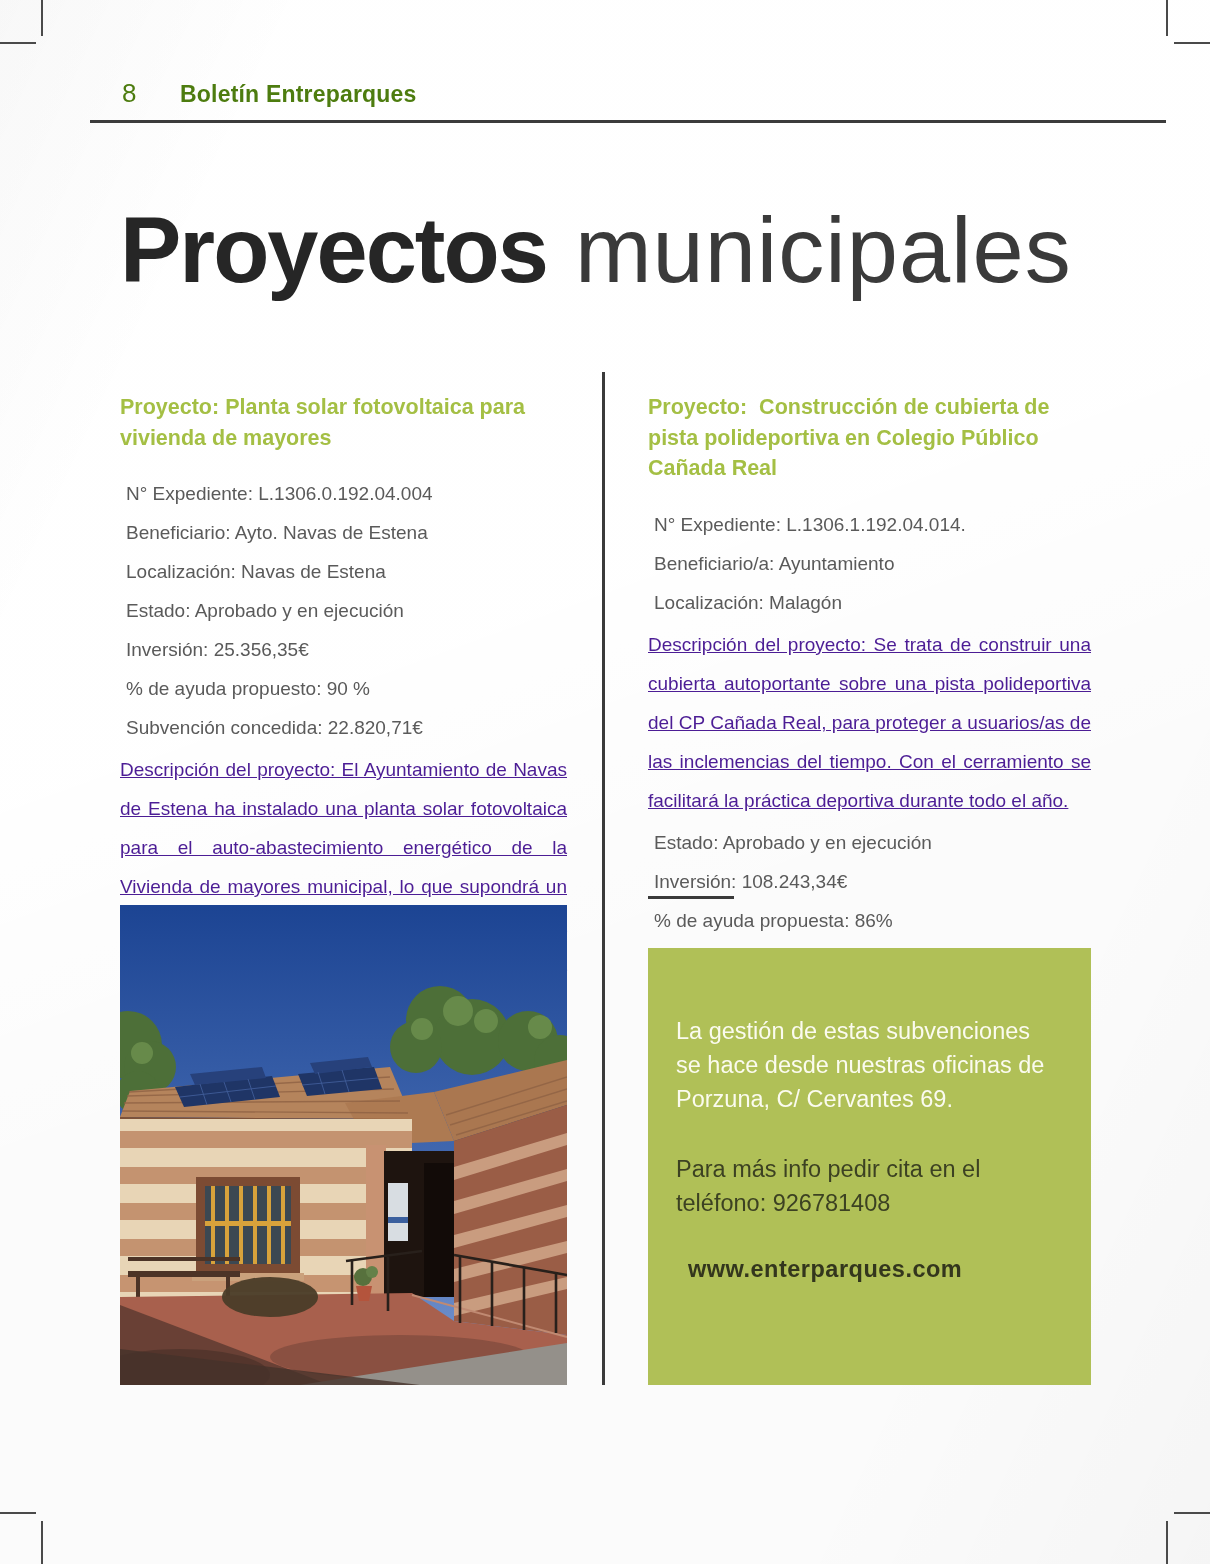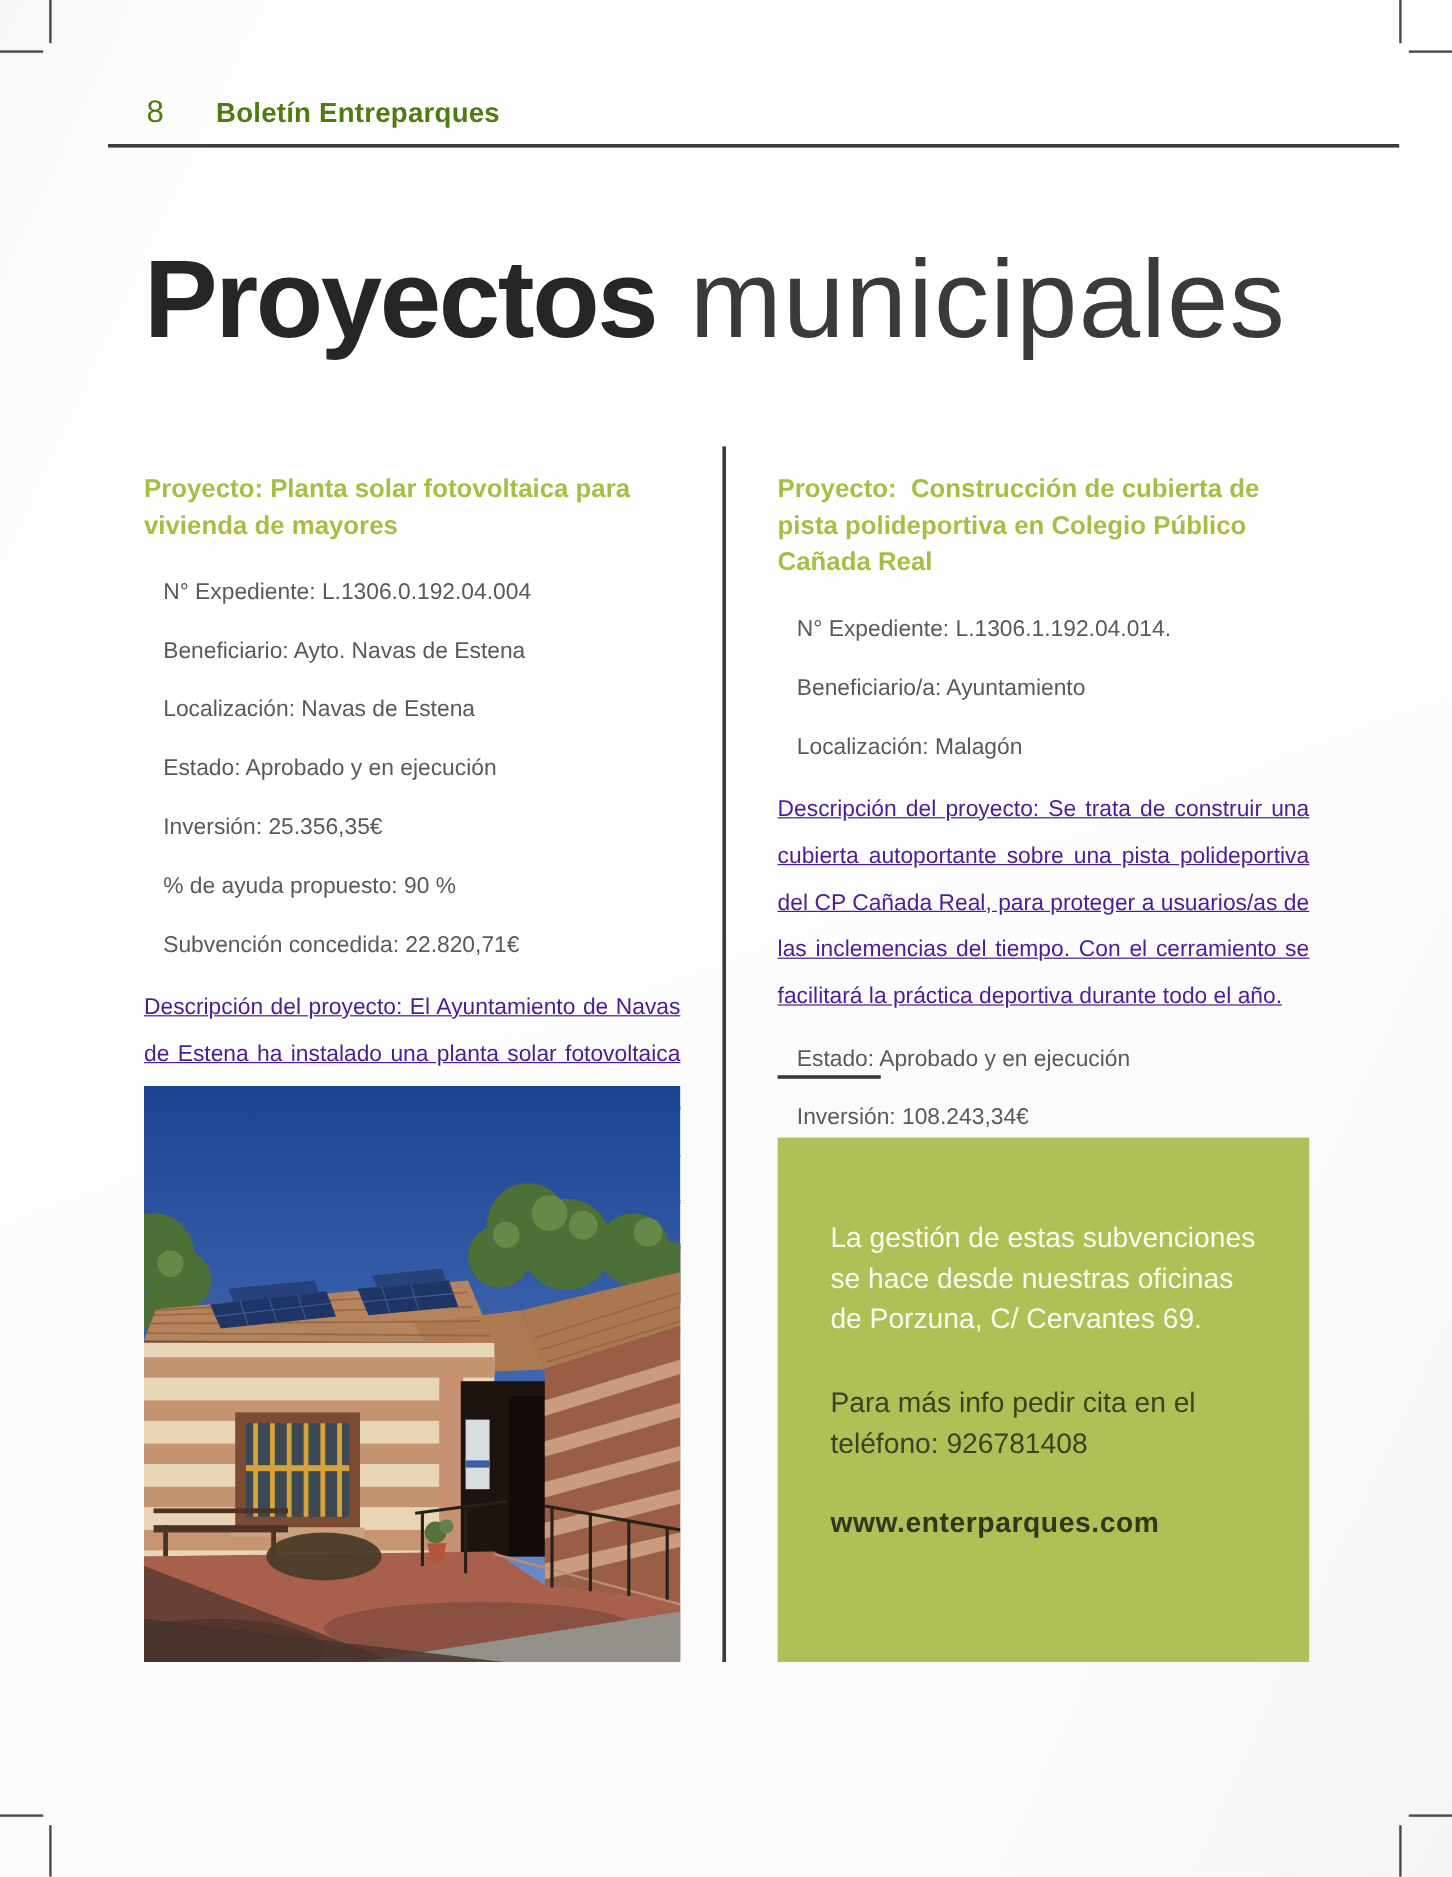--- a/index.html
+++ b/index.html
@@ -31,40 +31,40 @@
   
   .col-left{position:absolute;left:120px;top:392px;width:447px;}
   .col-right{position:absolute;left:648px;top:392px;width:443px;}
   .divider{position:absolute;left:602px;top:372px;width:3px;height:1013px;background:#3a3a3a;}
 
   .proj-heading{
     color:#a4bf44;font-size:21.5px;font-weight:700;line-height:1.42;
     margin:0 0 24px 0;white-space:pre-wrap;
   }
   .detail-line{
-    color:#5a5a5a;font-size:19px;font-weight:300;line-height:33px;margin:16px;
+    color:#5a5a5a;font-size:19px;font-weight:300;line-height:33px;margin:6px;
   }
   .description{
     color:#4c1d95;font-size:19px;font-weight:300;line-height:39px;
     text-align:justify;margin:0;text-decoration:underline;
   }
 
   
   .photo{position:absolute;left:120px;top:905px;width:447px;height:480px;}
   .photo svg{display:block;width:100%;height:100%;}
 
   
   .short-rule{position:absolute;left:648px;top:896px;width:86px;height:3px;background:#3a3a3a;}
   .info-box{
     position:absolute;left:648px;top:948px;width:443px;height:437px;
-    box-sizing:border-box;padding:66px 38px 0 44px;
+    box-sizing:border-box;padding:66px 38px 0 28px;
   }
   .info-white{color:#fbfbef;font-size:23.5px;font-weight:300;line-height:34px;margin:0 0 36px 0;}
   .info-dark{color:#3c4122;font-size:23.5px;font-weight:300;line-height:34px;margin:0 0 36px 0;}
-  .info-web{color:#33361d;font-size:23.5px;font-weight:700;letter-spacing:.5px;margin:0;}
+  .info-web{color:#33361d;font-size:23.5px;font-weight:700;letter-spacing:.5px;margin:12px;}
 </style>
 </head>
 <body>
 
 <div class="crop" style="left:41px;top:0;width:2px;height:36px;"></div>
 <div class="crop" style="left:0;top:42px;width:36px;height:2px;"></div>
 <div class="crop" style="left:1166px;top:0;width:2px;height:36px;"></div>
 <div class="crop" style="left:1174px;top:42px;width:36px;height:2px;"></div>
 <div class="crop" style="left:0;top:1512px;width:36px;height:2px;"></div>
 <div class="crop" style="left:41px;top:1521px;width:2px;height:43px;"></div>

